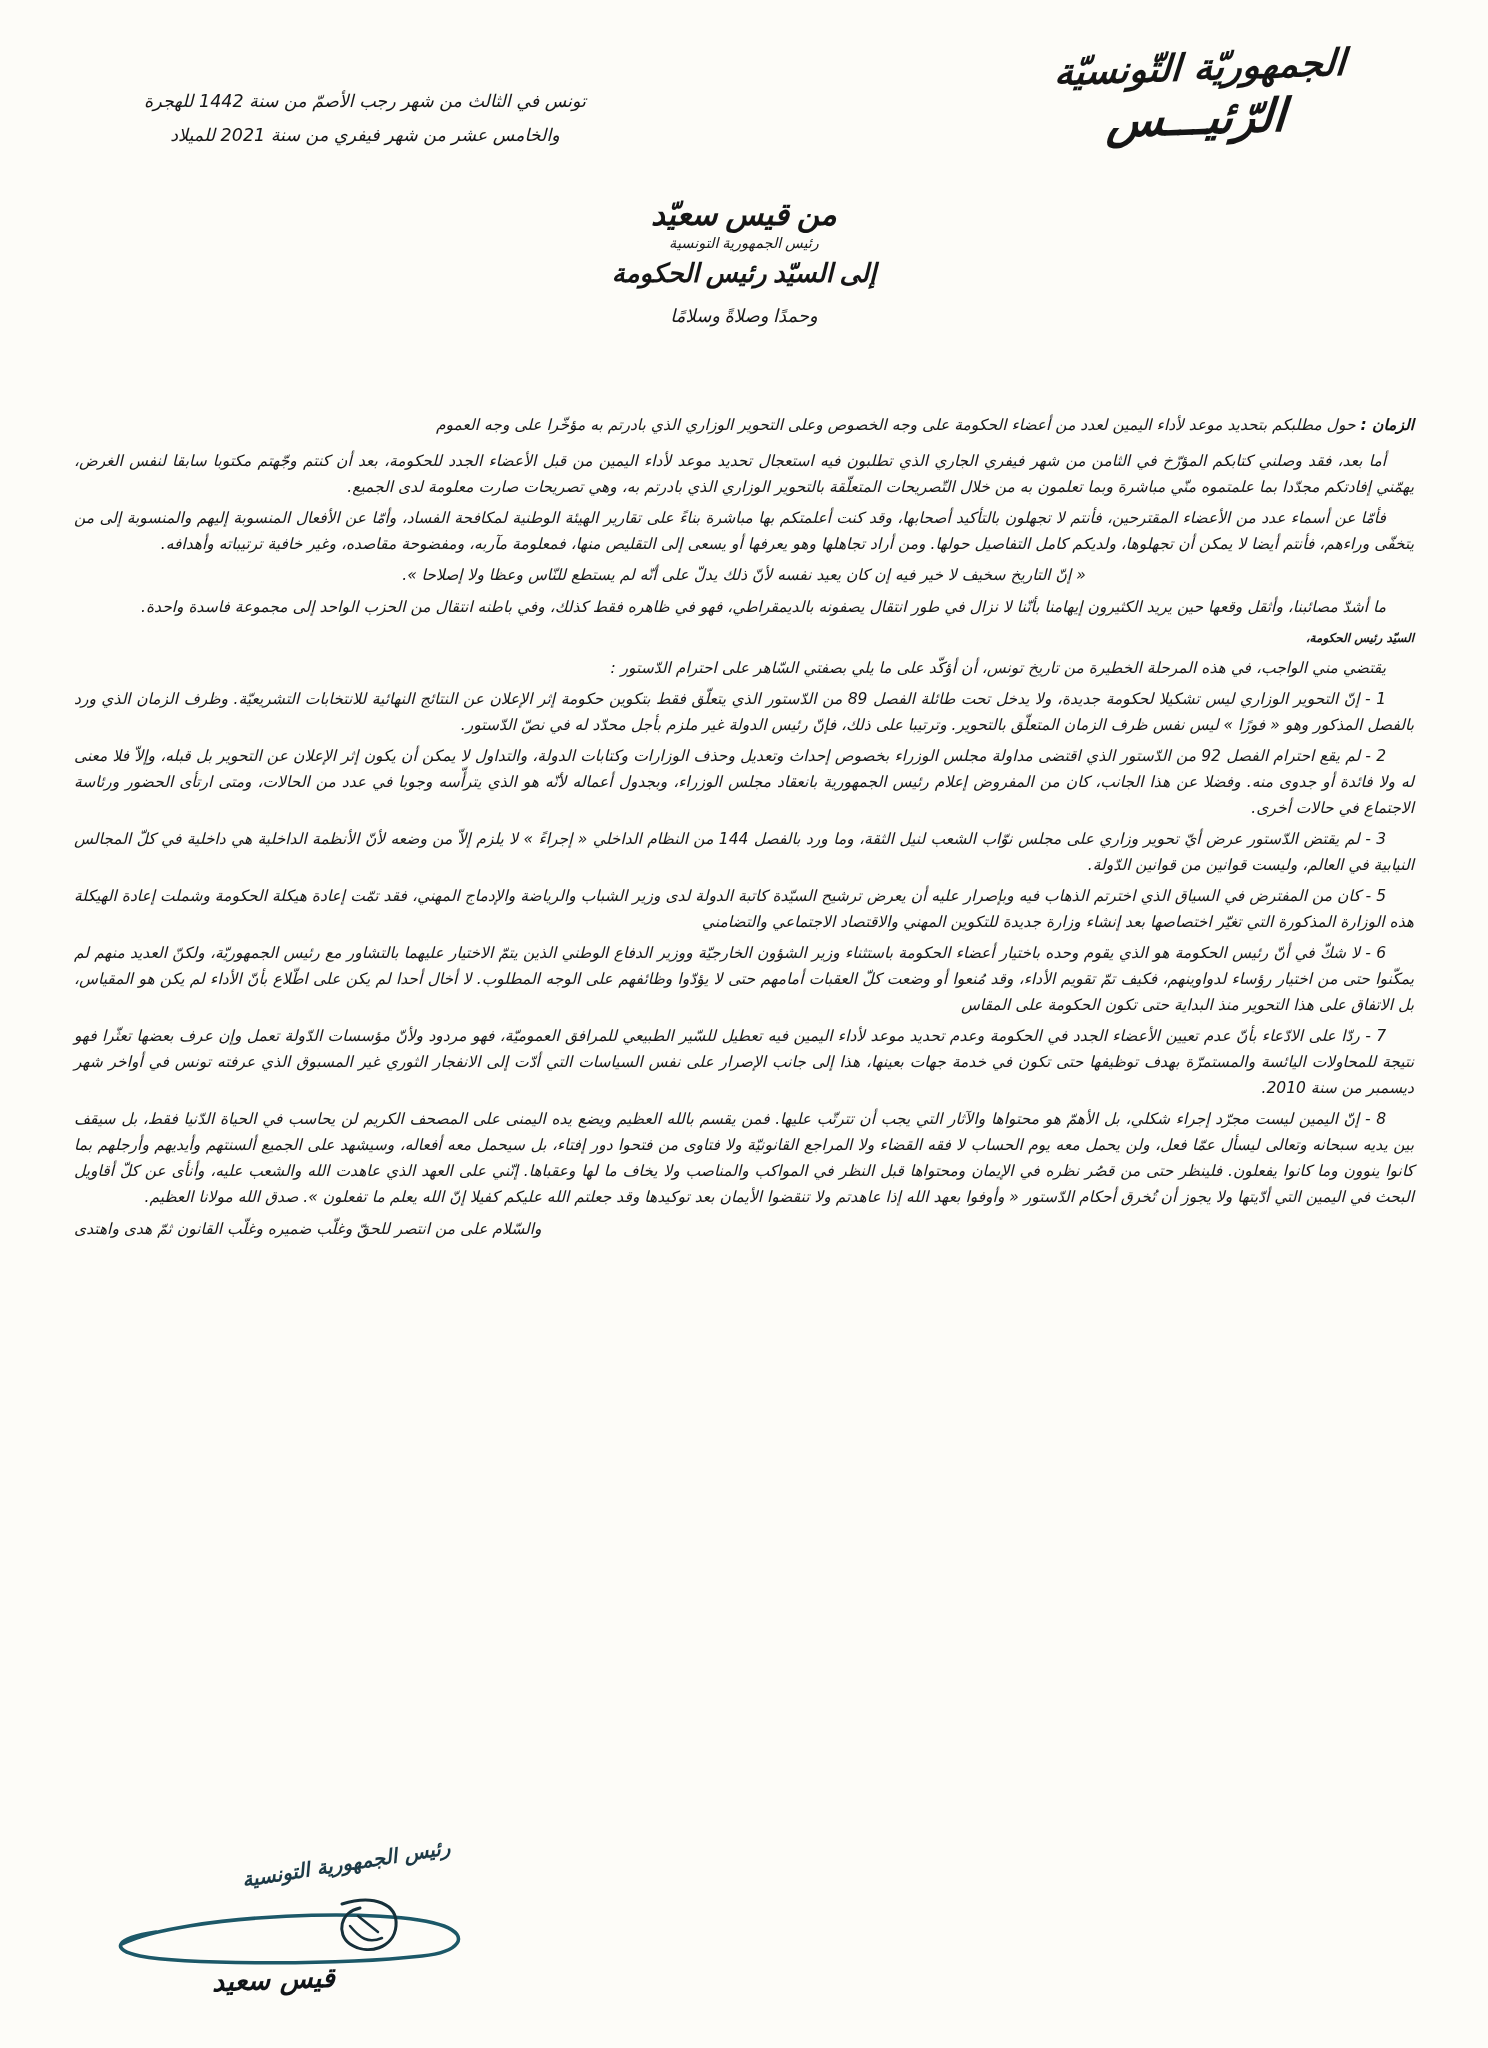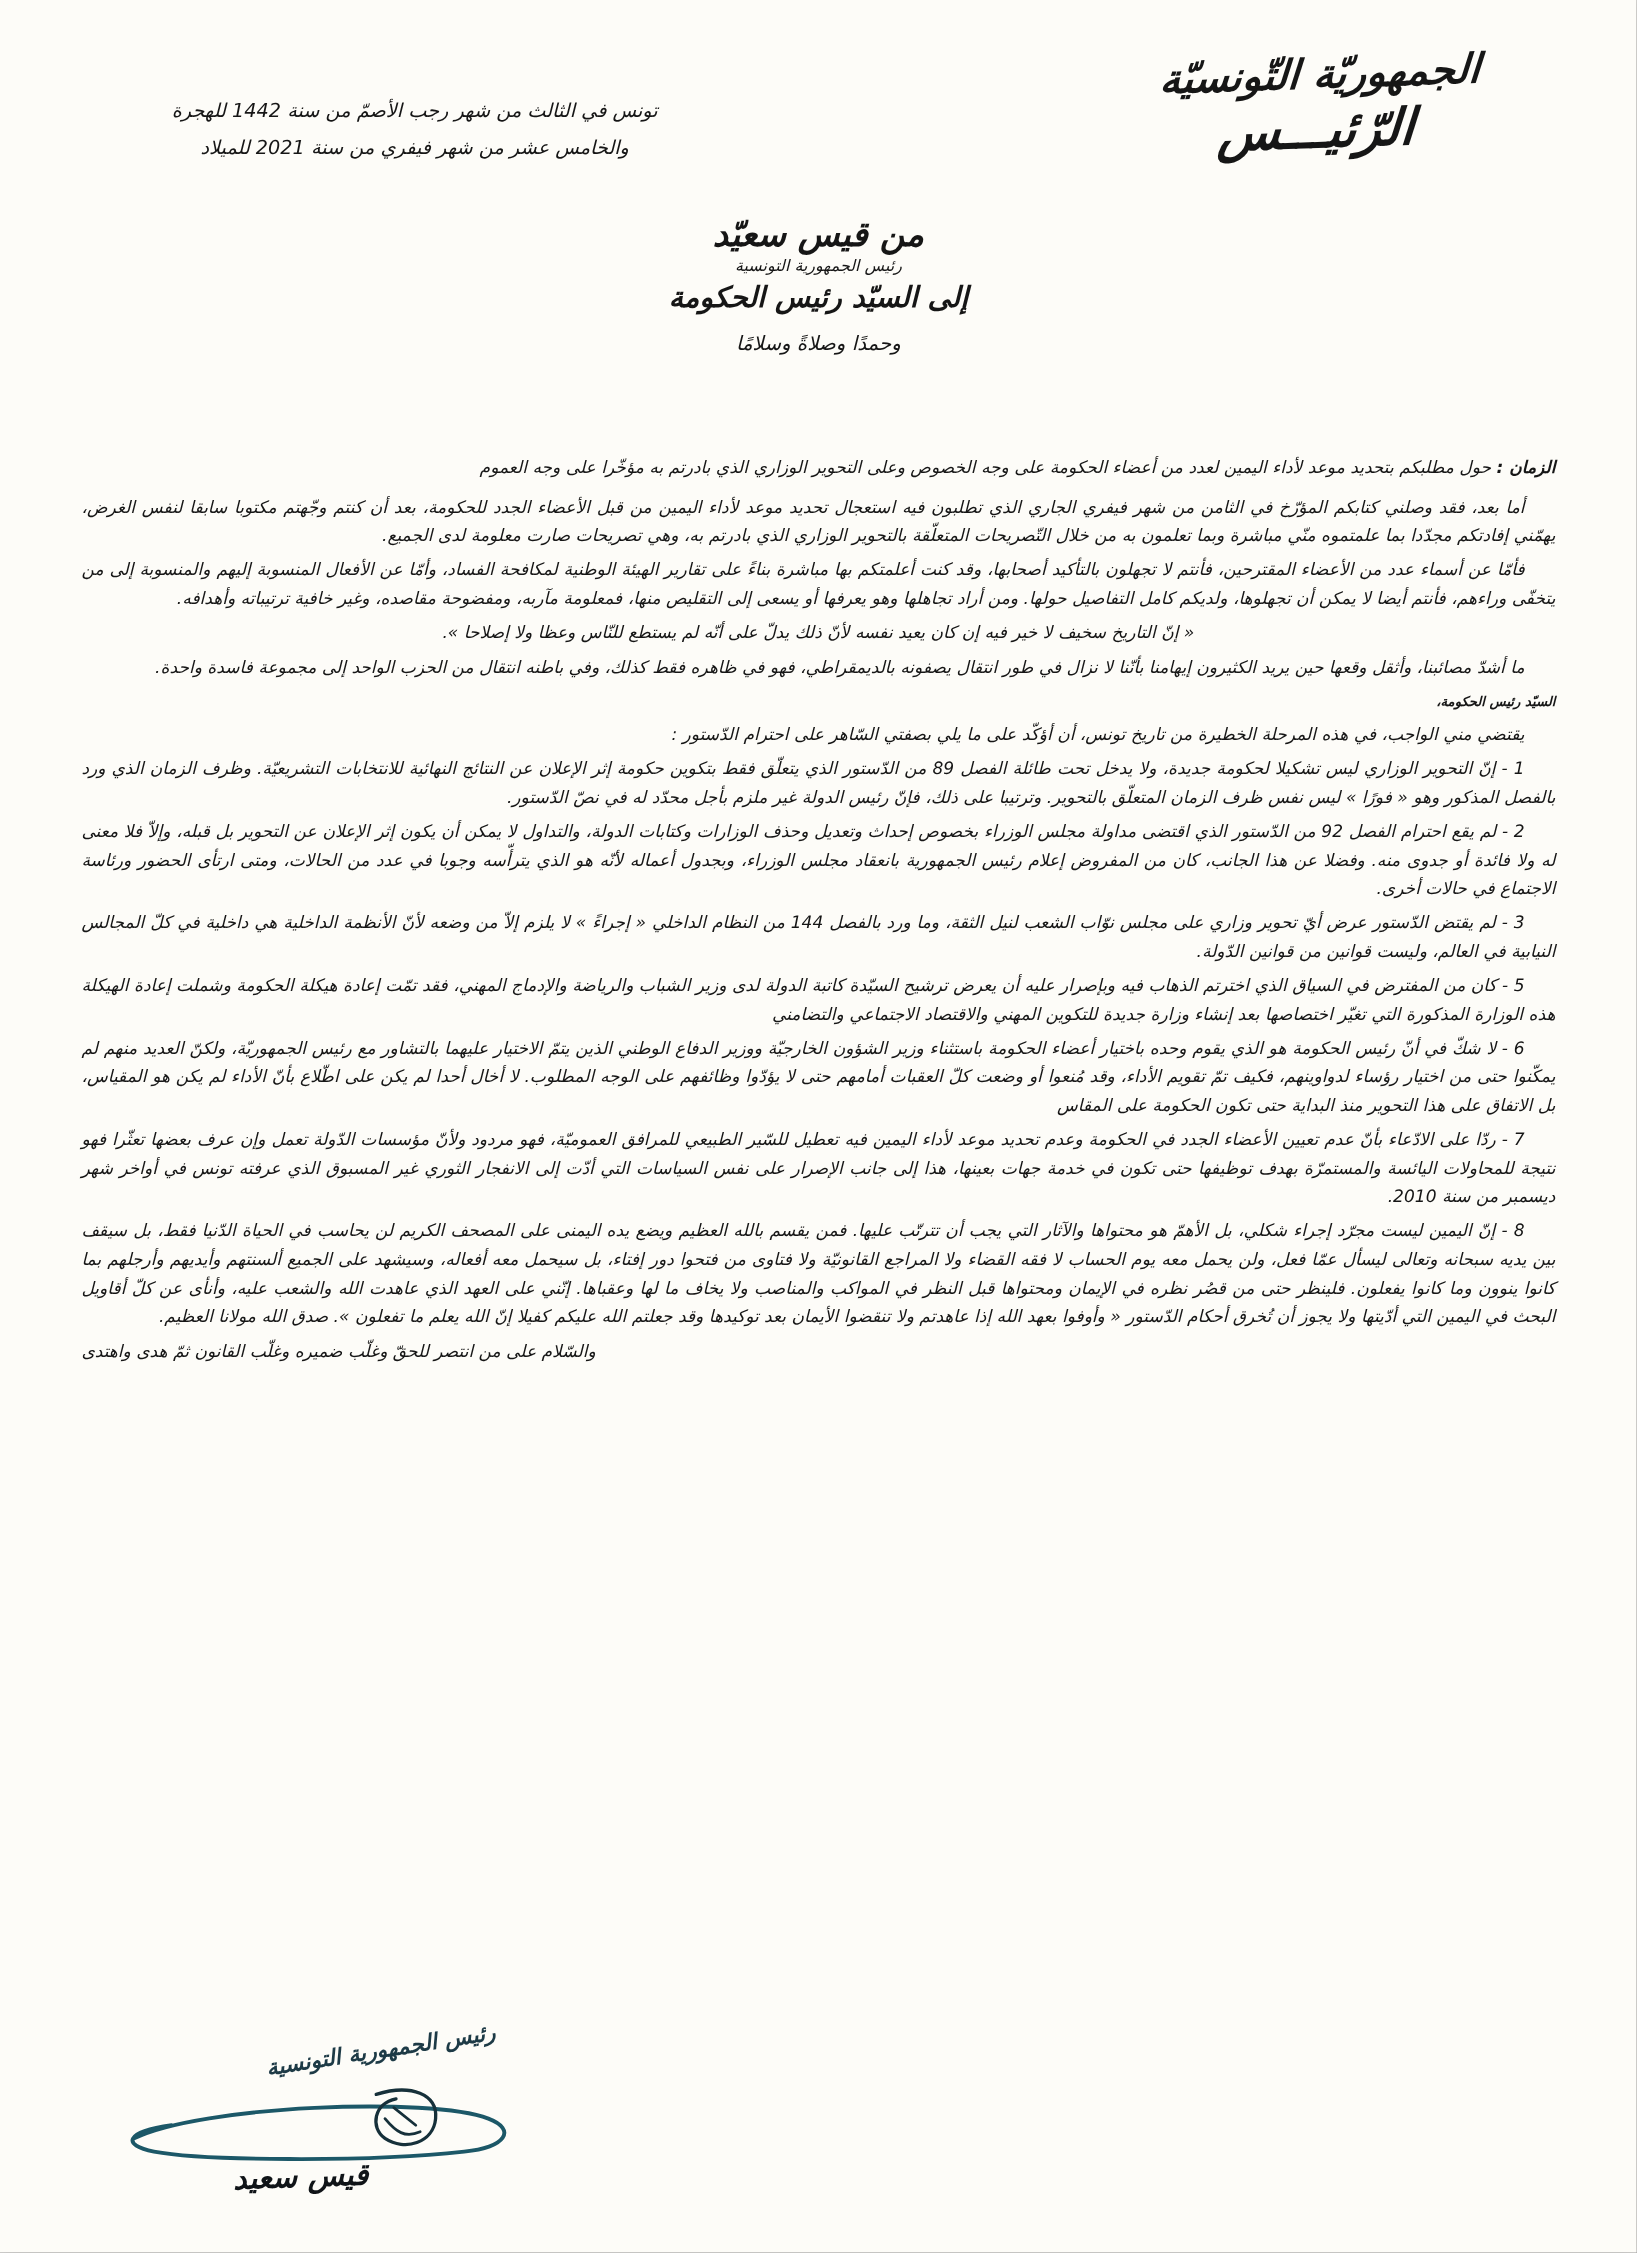--- a/index.html
+++ b/index.html
@@ -15,27 +15,28 @@
   }
   
   .letterhead{
     position:absolute;top:46px;right:110px;width:360px;
     text-align:center;transform:skewX(-6deg) rotate(-2deg);
   }
   .letterhead .lh1{font-size:37px;font-weight:bold;font-style:italic;letter-spacing:1px;}
   .letterhead .lh2{font-size:46px;font-weight:bold;font-style:italic;margin-top:2px;}
   
   .dateblock{
-    position:absolute;top:84px;left:112px;width:530px;
+    position:absolute;top:84px;left:100px;width:530px;
     text-align:center;font-size:17.5px;line-height:1.95;font-style:italic;
   }
   
   .address{
     position:absolute;top:196px;left:0;right:0;width:640px;margin:0 auto;
     text-align:center;
+    font-family:Liberation Serif, serif;
   }
   .address .from{font-size:31px;font-weight:bold;font-style:italic;letter-spacing:2px;}
   .address .from-title{font-size:14.5px;margin-top:2px;font-style:italic;}
   .address .to{font-size:26px;font-weight:bold;font-style:italic;margin-top:6px;}
   .address .sal1{font-size:20px;margin-top:8px;font-style:italic;}
   .address .sal2{font-size:18px;margin-top:16px;font-style:italic;}
   
   .body{
     position:absolute;top:412px;left:74px;right:74px;
     font-size:15.5px;line-height:26px;text-align:justify;

